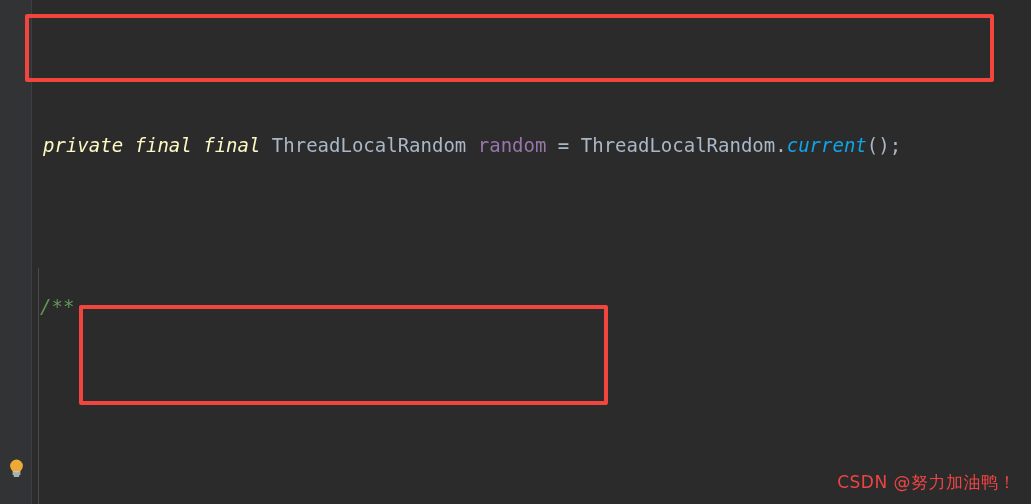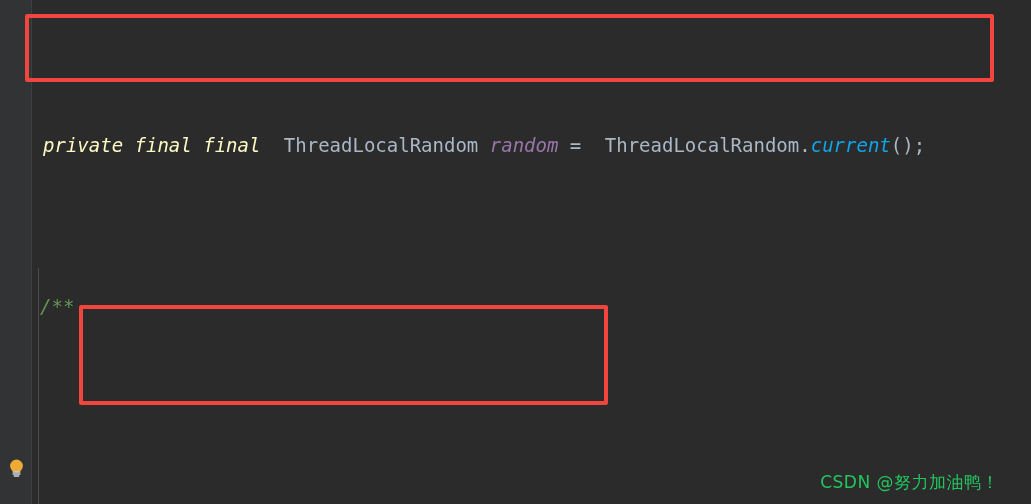--- a/index.html
+++ b/index.html
@@ -40,39 +40,39 @@
     white-space:pre;
     color:#a9b7c6;
   }
   .line {
     position:relative;
     height:32.2px;
     padding-left:40px;
     box-sizing:border-box;
   }
   .kw     { color:#fef9c3;font-style:italic; }
-  .id     { color:#a9b7c6;margin-left:12px; }
-  .field  { color:#9876aa; font-style:italic; }
+  .id     { color:#a9b7c6; }
+  .field  { color:#9876aa; }
   .methit { color:#0ea5e9; font-style:italic; }
   .doc    { color:#629755; font-style:italic; }
   .punct  { color:#a9b7c6; }
   
   .redbox {
     position:absolute;
     border:4px solid #f2453d;
     border-radius:2px;
     pointer-events:none;
   }
   #redbox-1 { left:25px;  top:14px;  width:961px; height:60px; }
   #redbox-2 { left:79px;  top:305px; width:521px; height:92px; }
   
   .watermark {
     position:absolute;
-    right:32px; bottom:10px;
-    color:#22c55e;
+    right:15px; bottom:10px;
+    color:#ef4444;
     font-family:"DejaVu Sans", sans-serif;
     font-size:17px;
     letter-spacing:0.5px;
   }
   .cjk { font-family:"DejaVu Sans", sans-serif; font-size:17px; }
 </style>
 </head>
 <body>
 
 <div id="editor">

